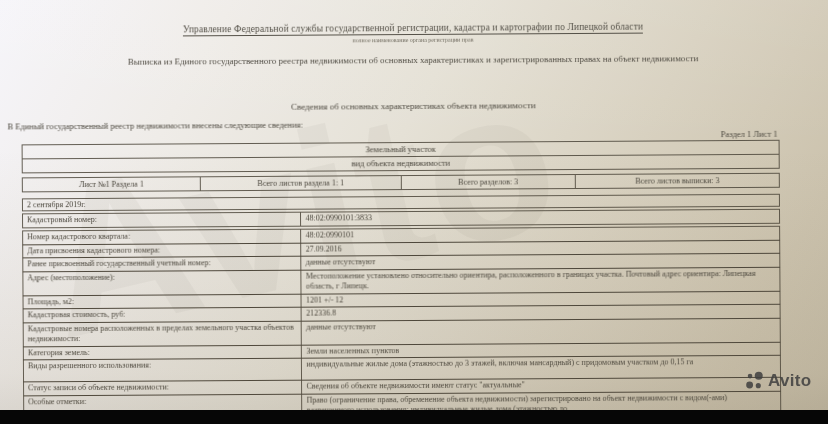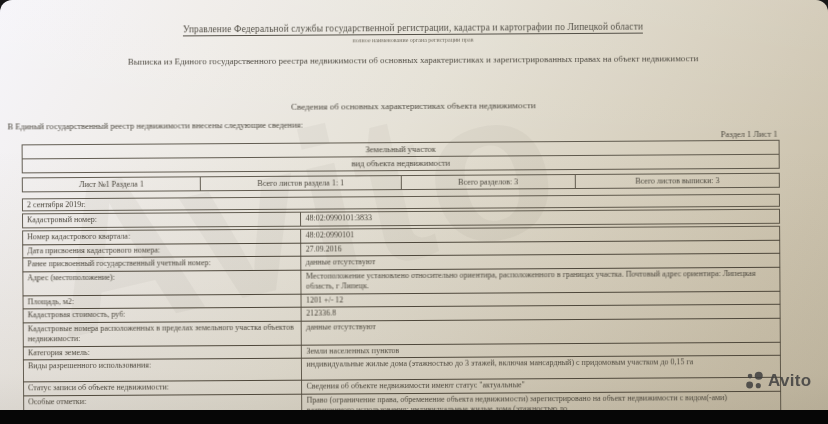--- a/index.html
+++ b/index.html
@@ -4,21 +4,20 @@
 <style>
   html,body{margin:0;padding:0;}
   body{
     width:828px;height:424px;overflow:hidden;position:relative;
     background:#060606;
     font-family:"Liberation Serif","DejaVu Serif",serif;
   }
   .photo{
     position:absolute;inset:0;
     background:linear-gradient(118deg,#f6f5fa 0%,#efece8 22%,#e5e1d6 45%,#d8d1c0 68%,#ccc3ae 88%,#c5bca6 100%);
-    border-radius:12px;
   }
   .shade{
     position:absolute;inset:0;pointer-events:none;
     background:linear-gradient(to bottom,rgba(255,255,255,0.07) 0%,rgba(0,0,0,0) 35%,rgba(112,97,70,0.10) 88%,rgba(90,78,55,0.16) 100%);
   }
   .sheet{
     position:absolute;inset:0;
     color:#4a463d;
     transform:rotate(-0.35deg);
     filter:blur(0.22px);

